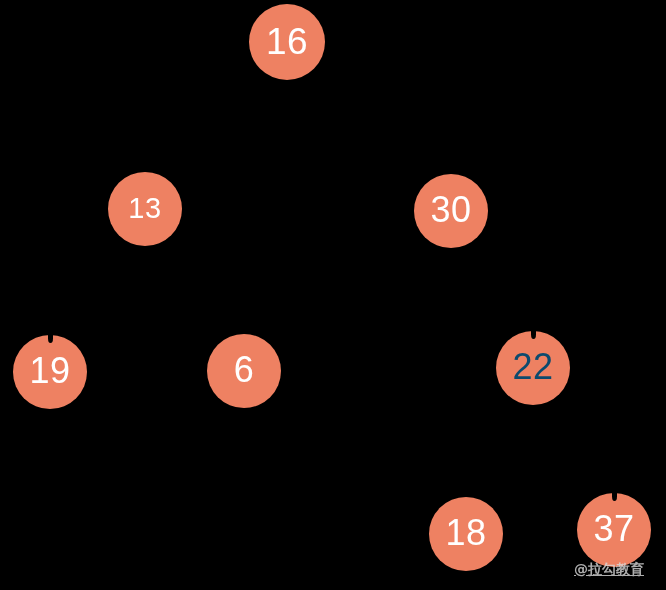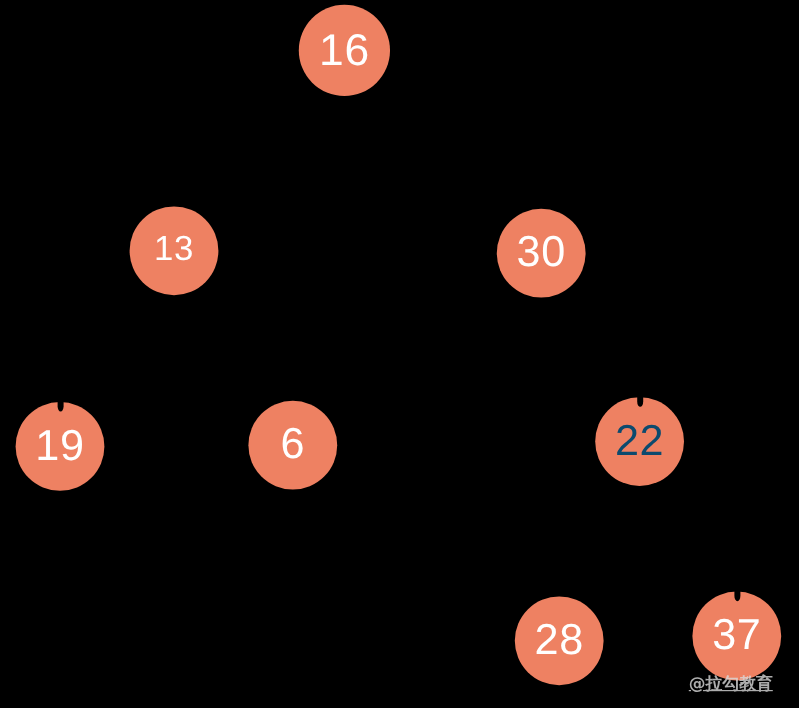--- a/index.html
+++ b/index.html
@@ -72,21 +72,21 @@
       </div>
       <div class="notch" style="left: 48px; top: 334px;"></div>
       <div class="node" style="left: 207px; top: 334px; width: 74px; height: 74px; background: rgb(238, 129, 98); color: rgb(255, 255, 255); font-size: 36px;">
         <span class="node-label">6</span>
       </div>
       <div class="node" style="left: 496px; top: 331px; width: 74px; height: 74px; background: rgb(238, 129, 98); color: #0c4a6e; font-size: 36px;">
         <span class="node-label">22</span>
       </div>
       <div class="notch" style="left: 531px; top: 330px;"></div>
       <div class="node" style="left: 429px; top: 497px; width: 74px; height: 74px; background: rgb(238, 129, 98); color: rgb(255, 255, 255); font-size: 36px;">
-        <span class="node-label">28</span>
+        <span class="node-label">18</span>
       </div>
       <div class="node" style="left: 577px; top: 493px; width: 74px; height: 74px; background: rgb(238, 129, 98); color: rgb(255, 255, 255); font-size: 36px;">
         <span class="node-label">37</span>
       </div>
       <div class="notch" style="left: 612px; top: 492px;"></div>
     </div>
   <div class="watermark" style="left: 574px; top: 561px; color: rgb(217, 217, 217); text-decoration: underline;">@拉勾教育</div>
 </div>
 
 </body></html>

